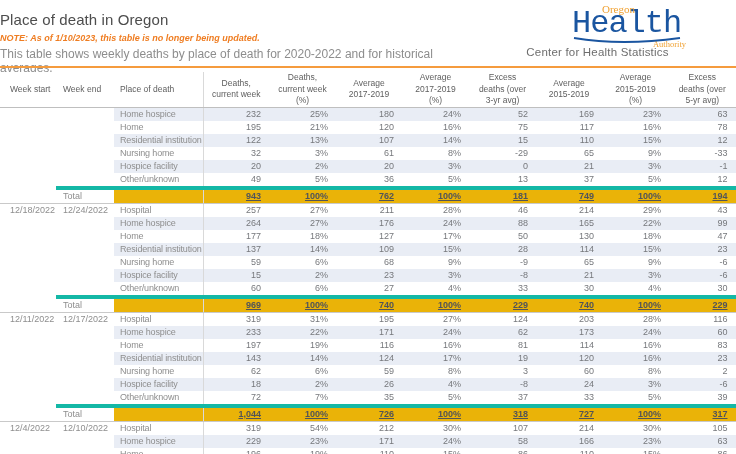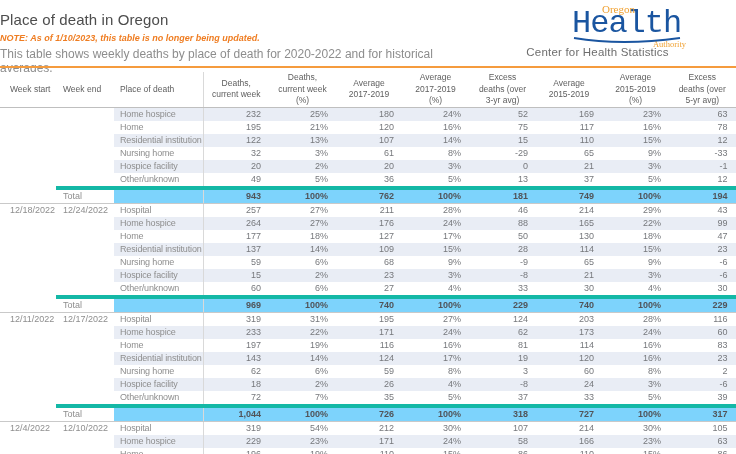--- a/index.html
+++ b/index.html
@@ -49,21 +49,21 @@
   td.date  { padding-left: 10px; }
   td.date2 { padding-left: 7px; }
   td.place { padding-left: 6px; letter-spacing: -.15px; }
   td.num   { text-align: right; padding-right: 8px; color: #76787c; }
   td.stripe { background: #e9edf5; }
   .sep  { border-left: 1px solid #d9d9d9; }
   .last { border-right: 1px solid #d9d9d9; }
 
   tr.total td { border-bottom: 1px solid #c9c9c9; }
   td.t-top { border-top: 4px solid #14b8a6; }
-  td.t-bg  { background: #7dd3fc; }
+  td.t-bg  { background: #eab308; text-decoration: underline; }
   td.bold  { font-weight: bold; color: #515459; }
 </style>
 </head>
 <body>
 
 <div class="titles">
   <div class="title">Place of death in Oregon</div>
   <div class="note">NOTE: As of 1/10/2023, this table is no longer being updated.</div>
   <div class="subtitle">This table shows weekly deaths by place of death for 2020-2022 and for historical averages.</div>
 </div>

